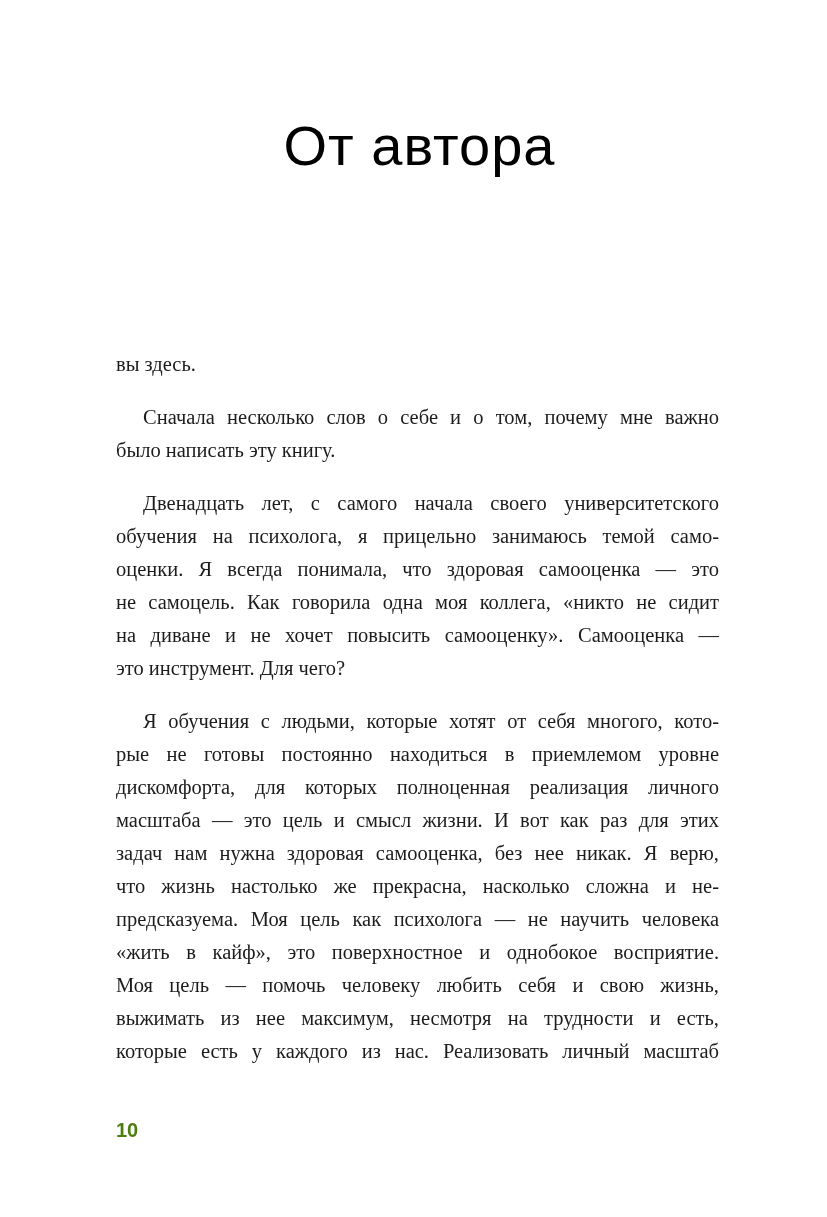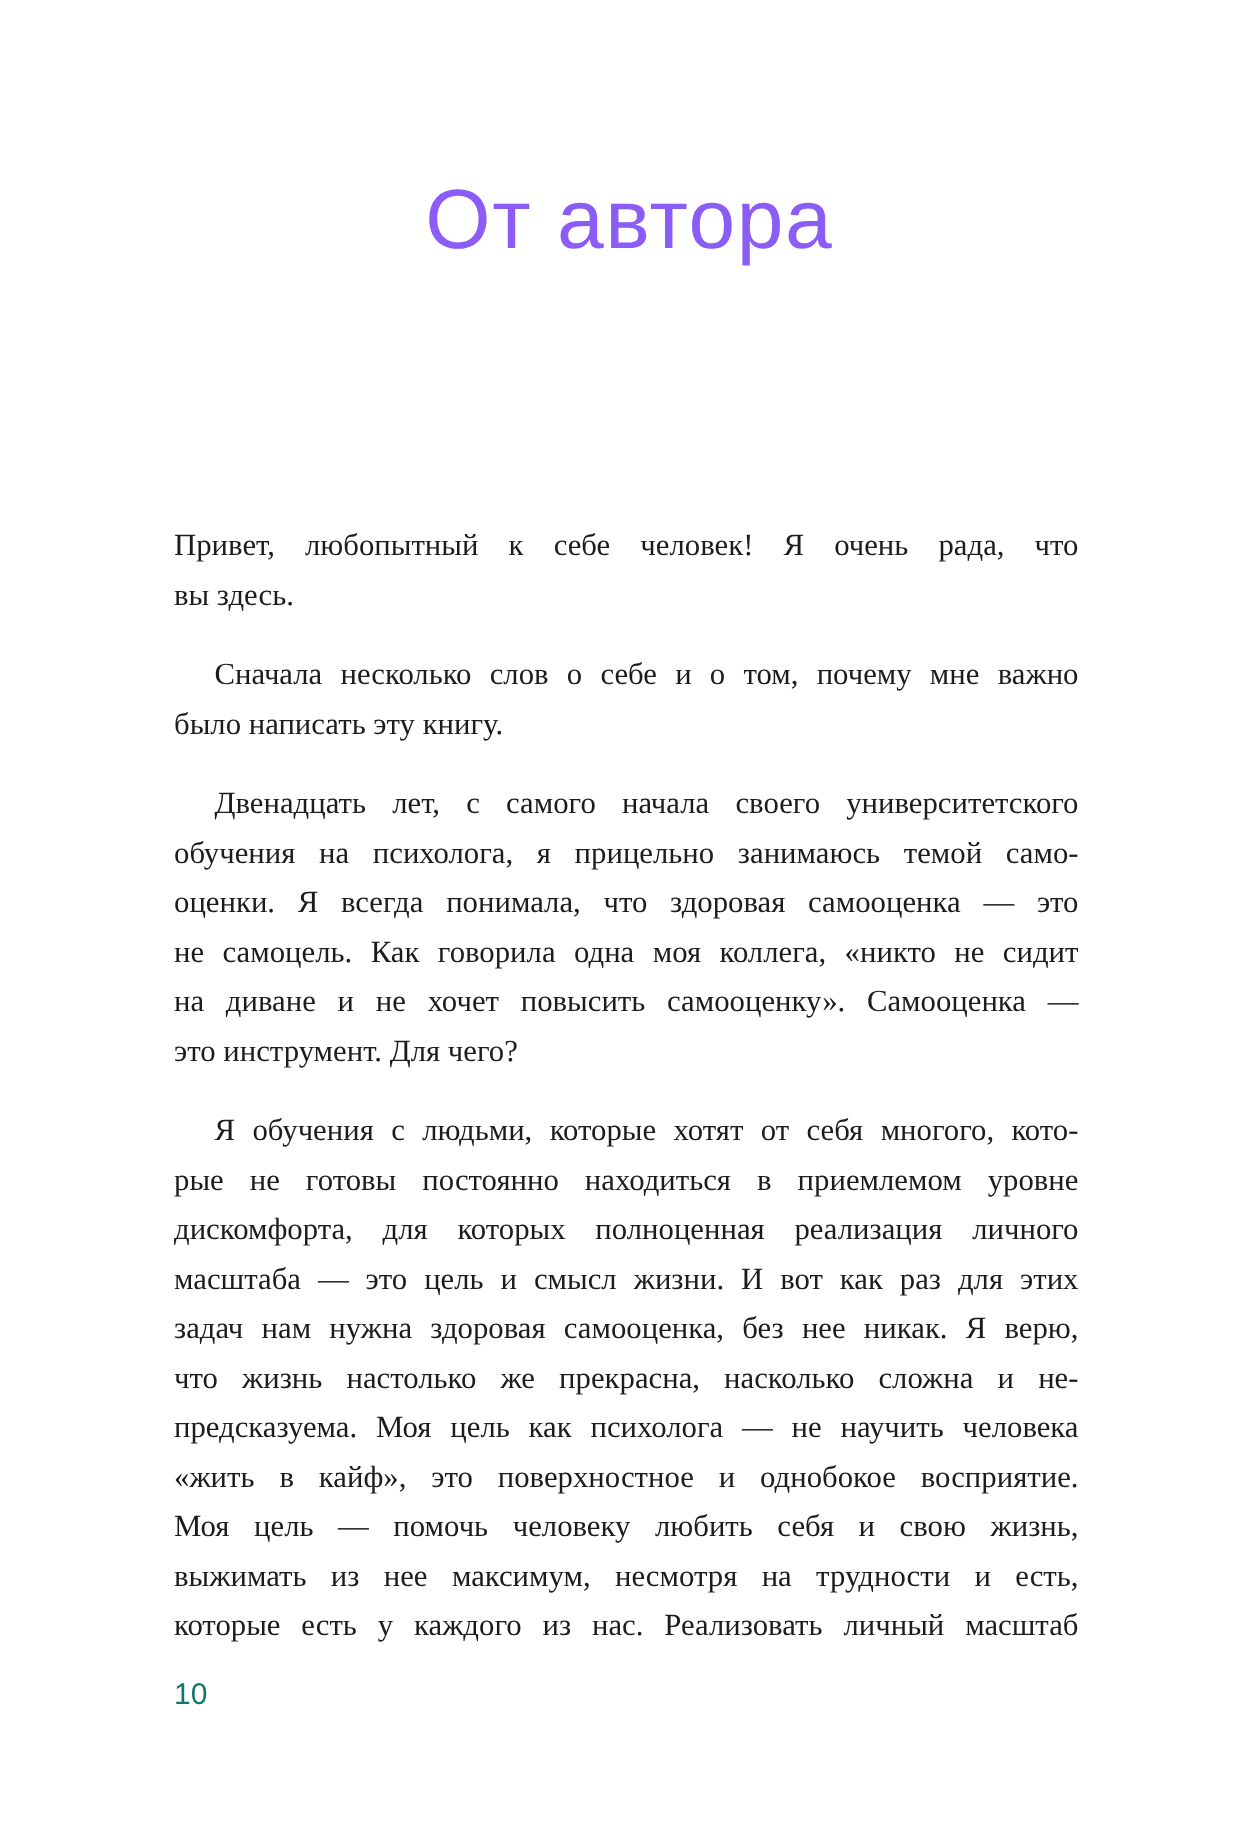--- a/index.html
+++ b/index.html
@@ -20,21 +20,21 @@
     top: 118px;
     left: 12px;
     right: 0;
     margin: 0;
     text-align: center;
     font-family: "Liberation Sans", "DejaVu Sans", sans-serif;
     font-weight: 400;
     font-size: 56px;
     line-height: 1;
     letter-spacing: 1px;
-    color: #8b5cf6;
+    color: #000000;
   }
   .body-text {
     position: absolute;
     top: 348px;
     left: 116px;
     width: 603px;
     font-size: 20.5px;
     line-height: 33px;
     color: #1c1c1c;
   }
@@ -52,31 +52,31 @@
     text-indent: 27px;
     margin-top: 20px;
   }
   .page-number {
     position: absolute;
     top: 1118px;
     left: 116px;
     font-family: "Liberation Sans", "DejaVu Sans", sans-serif;
     font-size: 20px;
     line-height: 1.2;
-    color: #0f766e;
+    color: #4d7c0f;
+    font-weight: bold;
   }
 </style>
 </head>
 <body>
 
 <div class="page">
   <h1 class="title">От автора</h1>
 
   <div class="body-text" id="body-text">
-      <div class="line">Привет, любопытный к себе человек! Я очень рада, что</div>
       <div class="line last">вы здесь.</div>
       <div class="line indent">Сначала несколько слов о себе и о том, почему мне важно</div>
       <div class="line last">было написать эту книгу.</div>
       <div class="line indent">Двенадцать лет, с самого начала своего университетского</div>
       <div class="line">обучения на психолога, я прицельно занимаюсь темой само-</div>
       <div class="line">оценки. Я всегда понимала, что здоровая самооценка — это</div>
       <div class="line">не самоцель. Как говорила одна моя коллега, «никто не сидит</div>
       <div class="line">на диване и не хочет повысить самооценку». Самооценка —</div>
       <div class="line last">это инструмент. Для чего?</div>
       <div class="line indent">Я обучения с людьми, которые хотят от себя многого, кото-</div>

